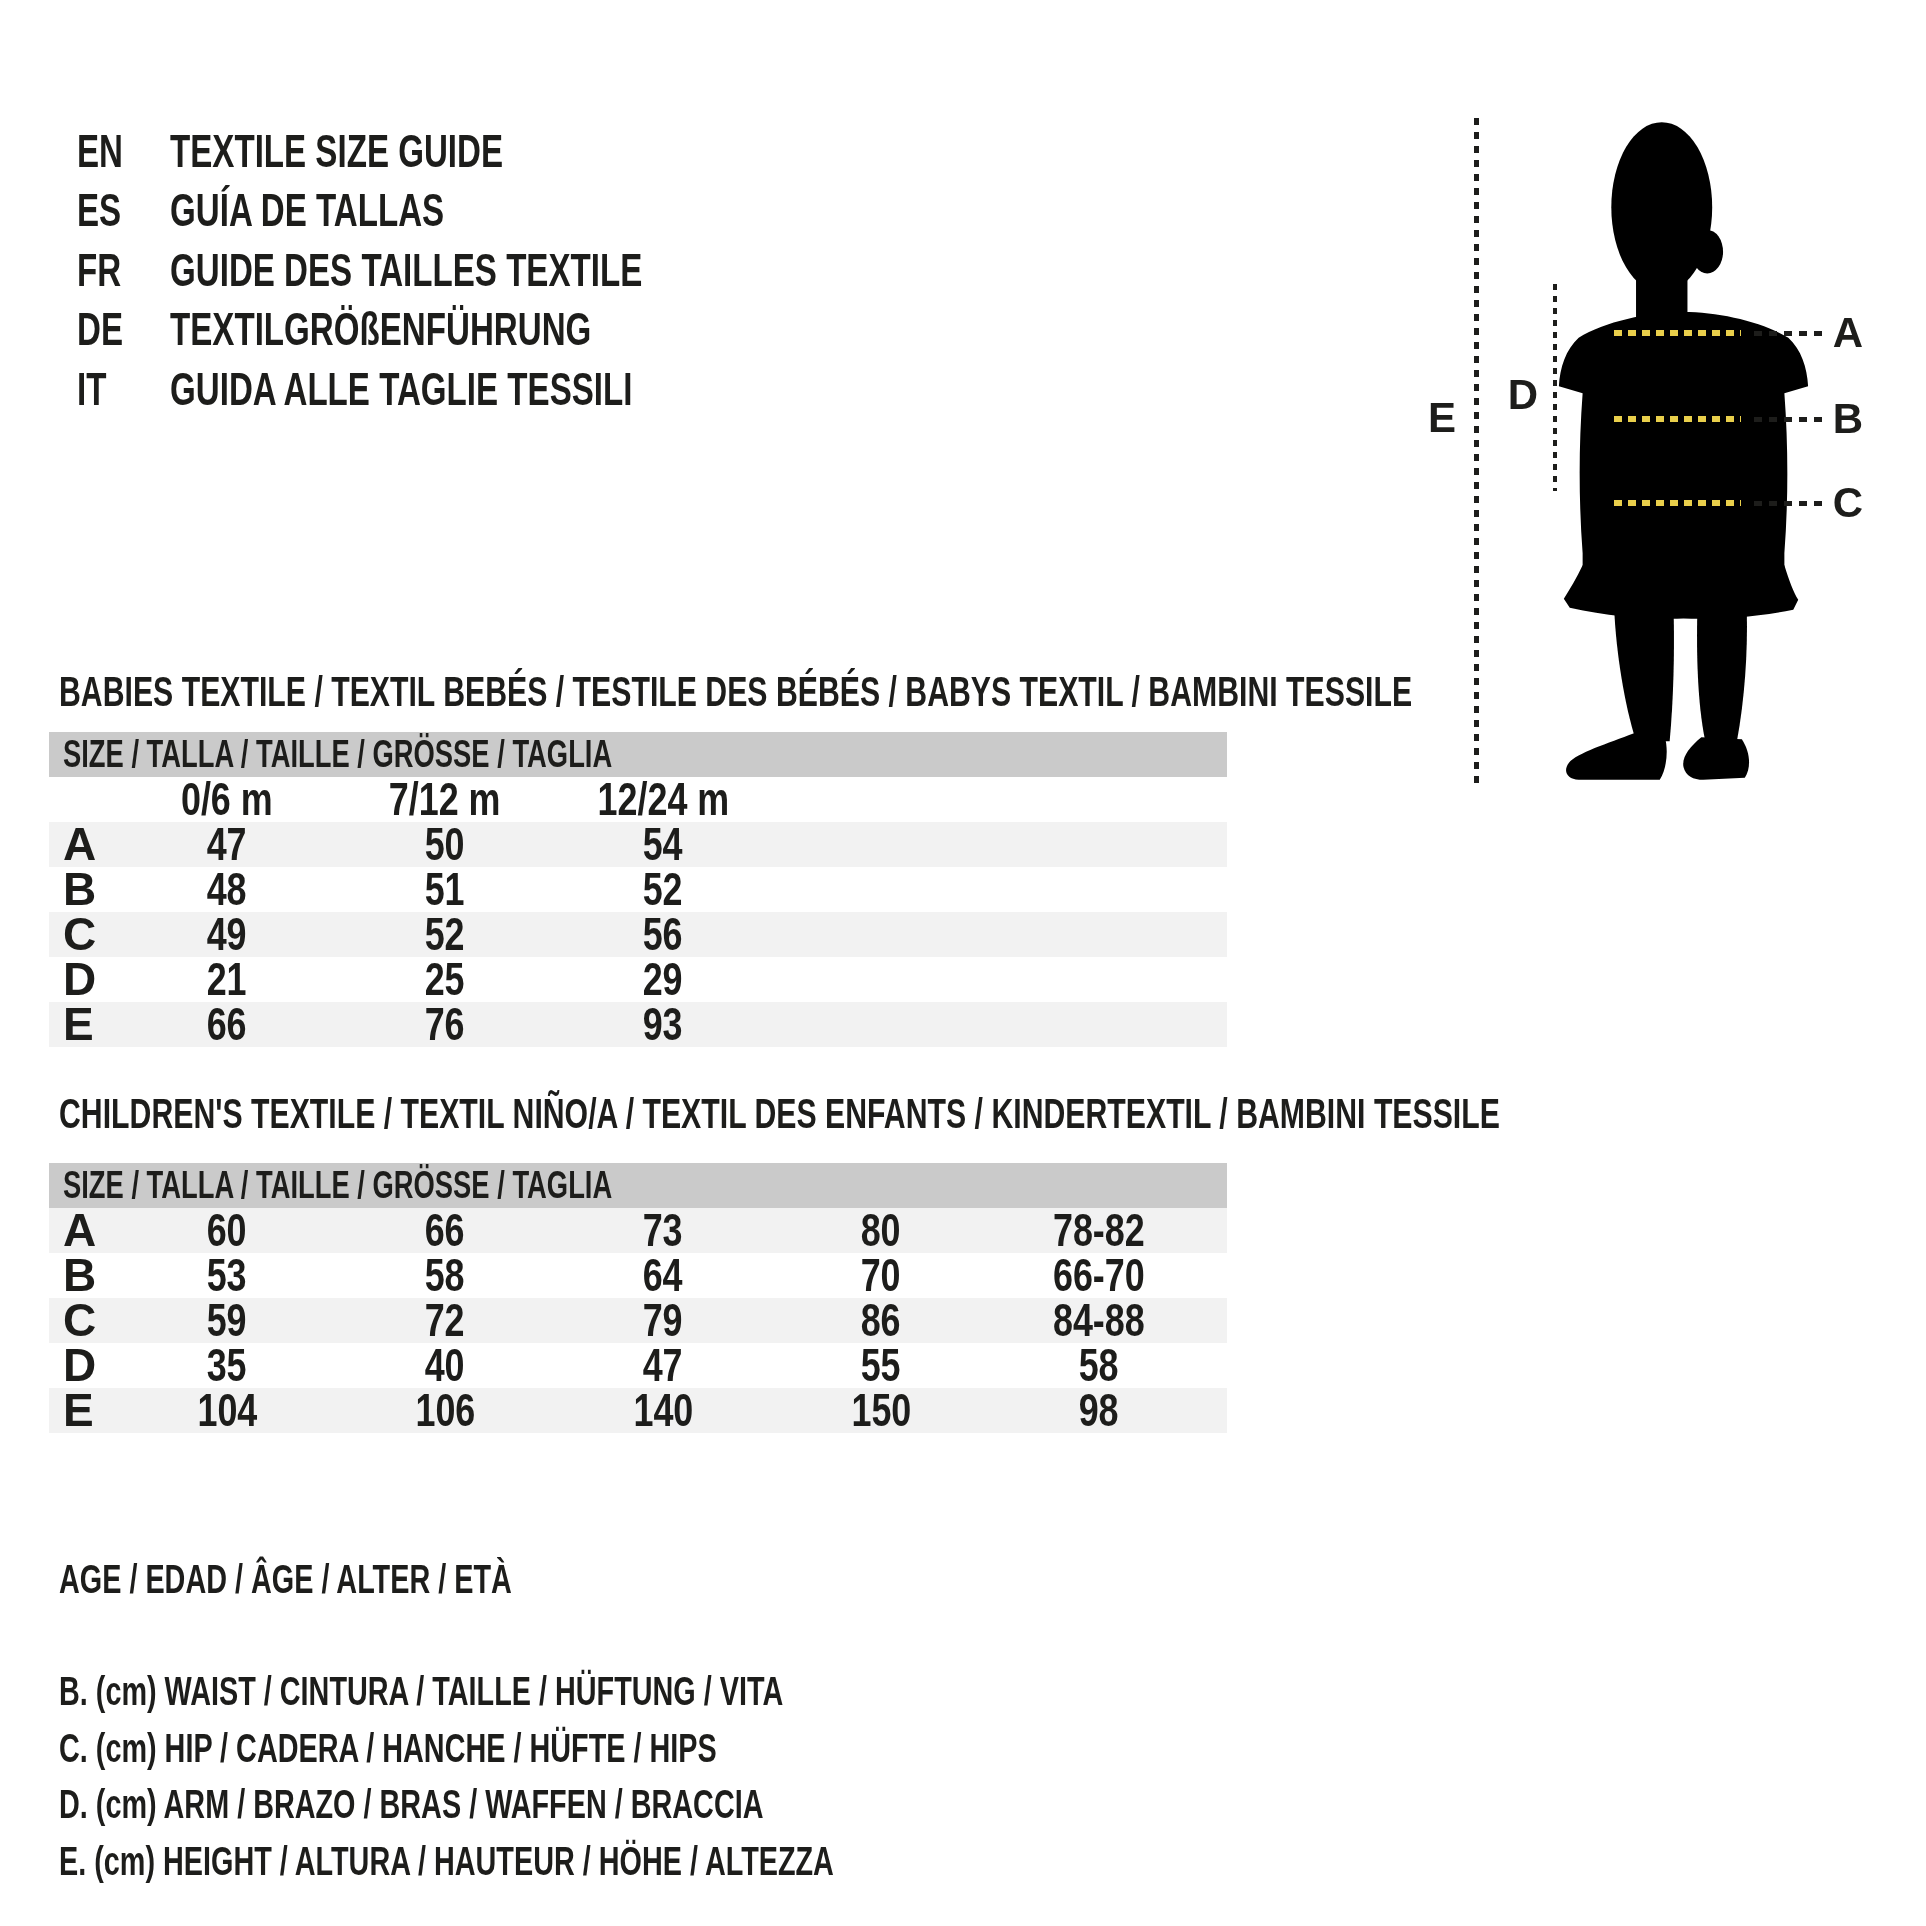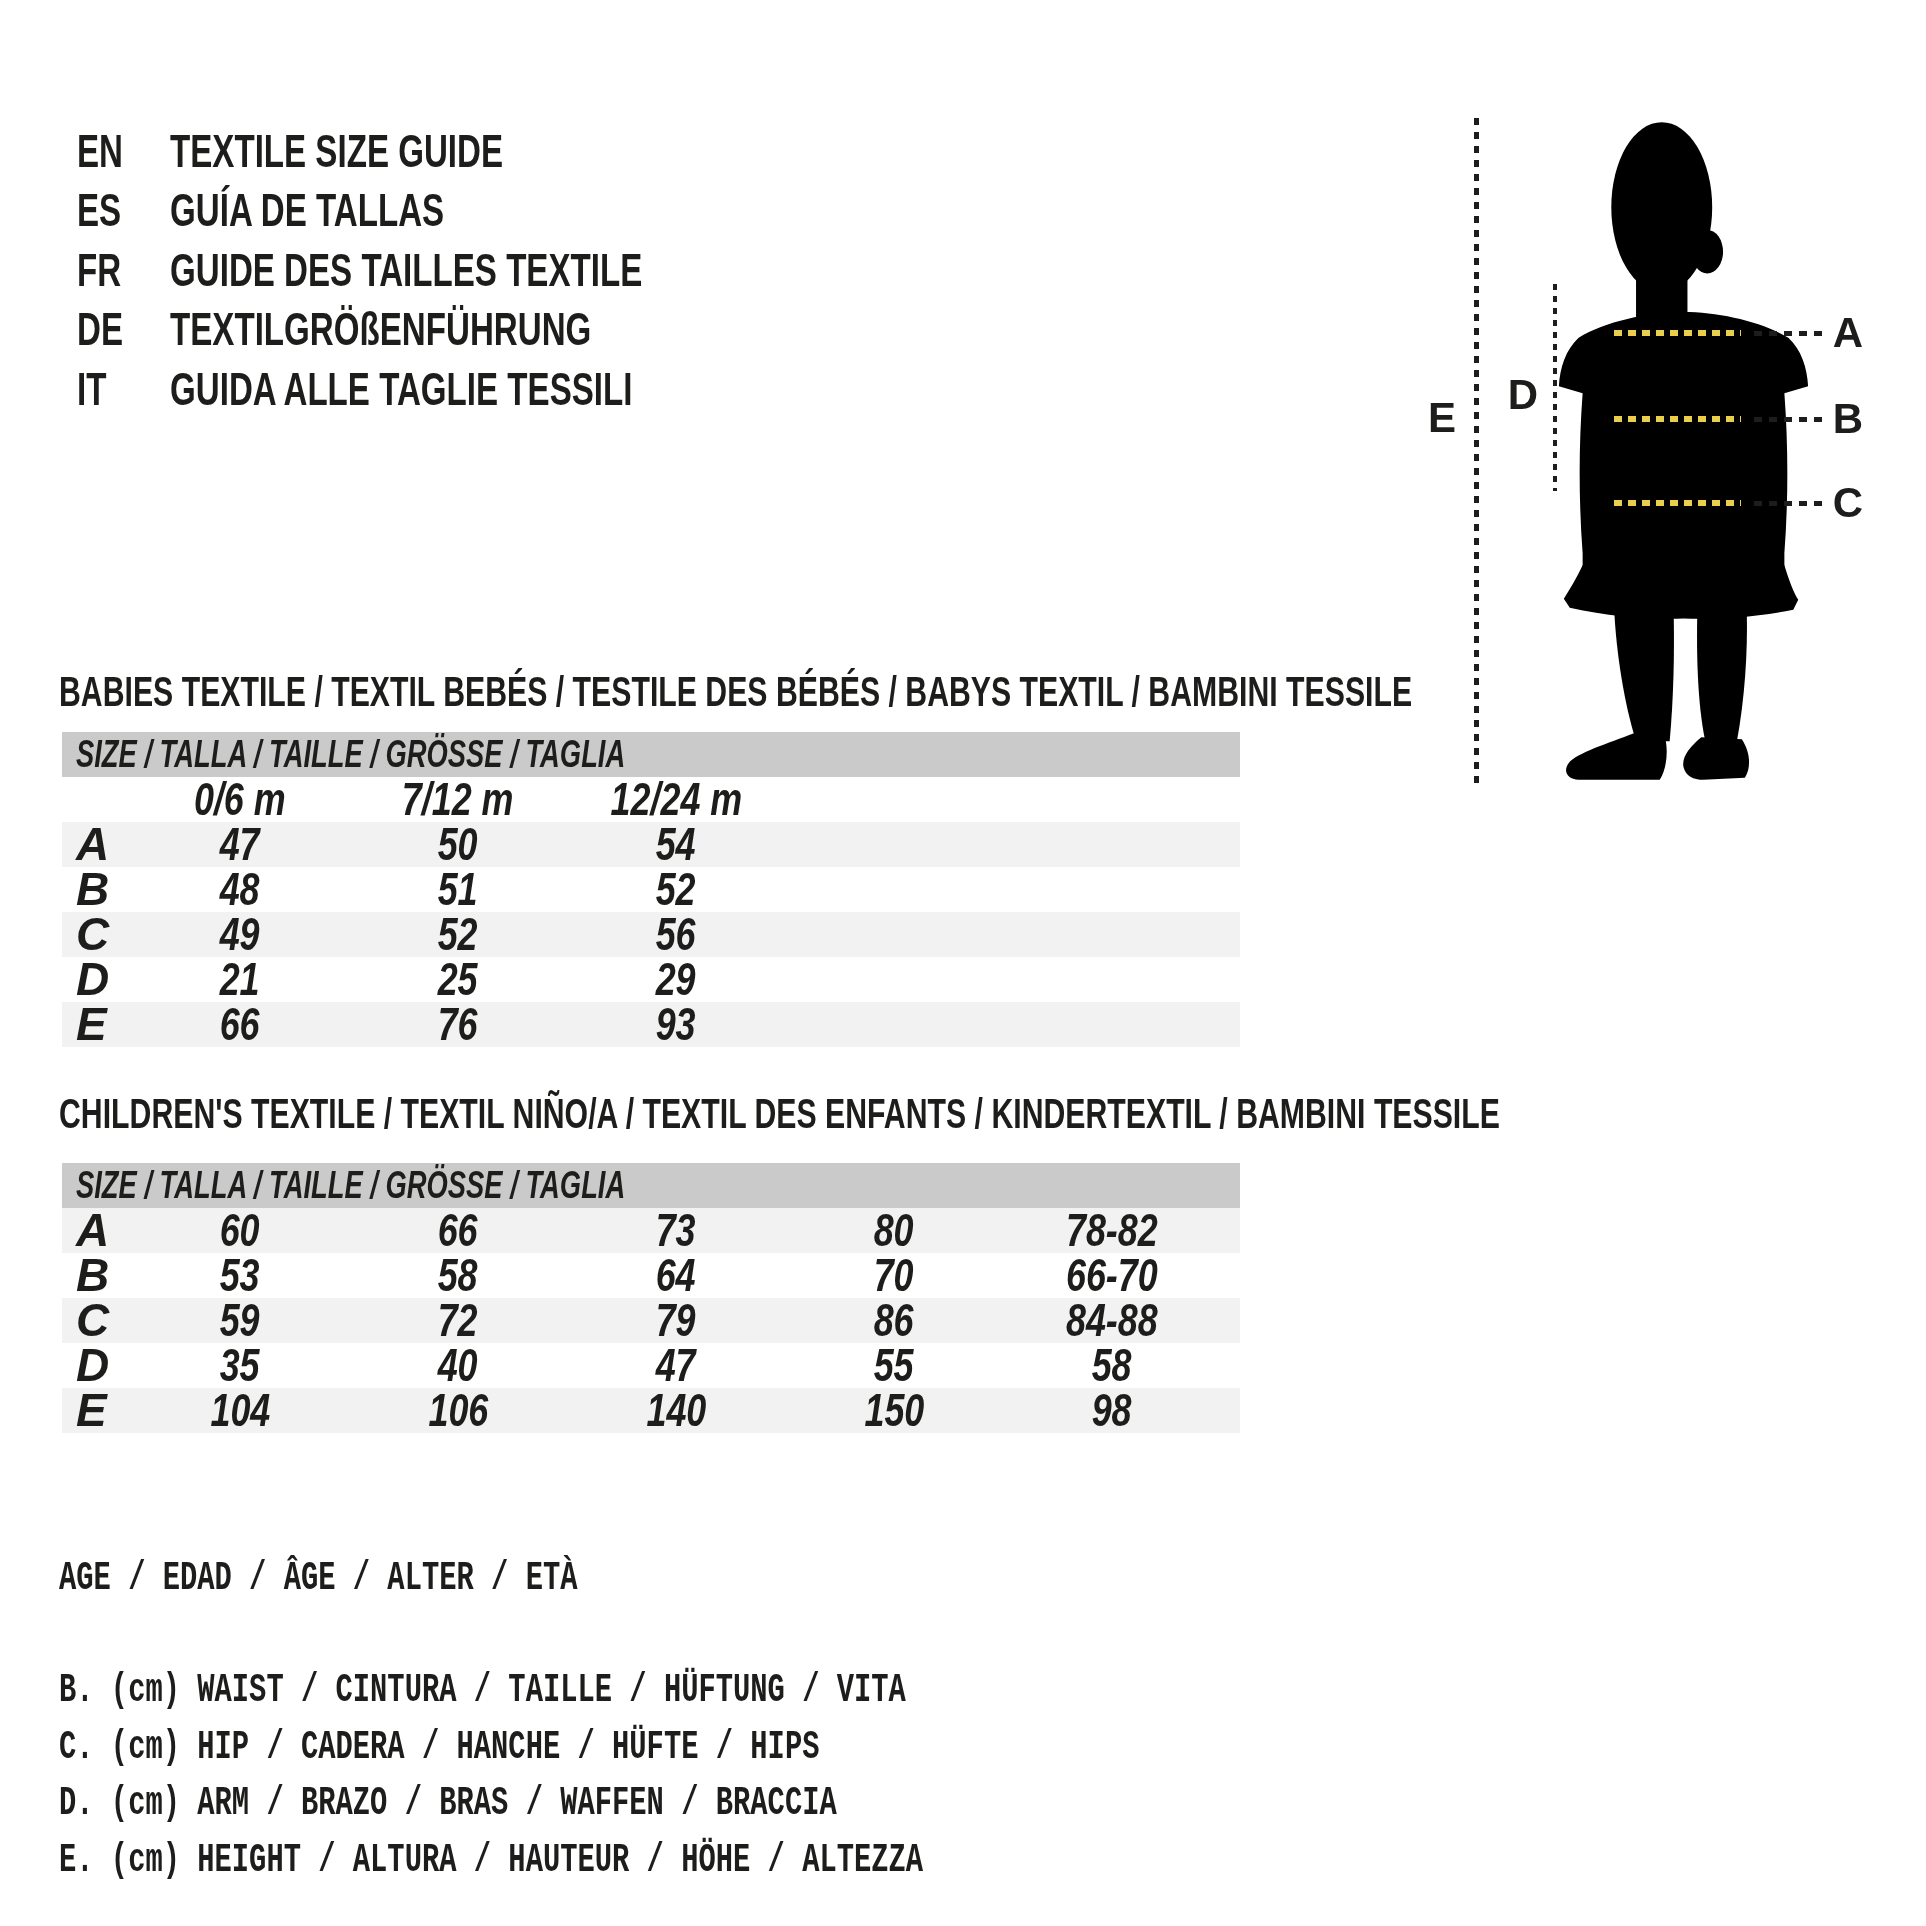--- a/index.html
+++ b/index.html
@@ -13,29 +13,29 @@
   .cxc{display:inline-block;transform:scaleX(0.78);transform-origin:50% 50%;white-space:nowrap;}
 
   
   .lang-row{position:absolute;left:77px;height:48px;line-height:48px;font-size:46px;white-space:nowrap;}
   .lang-code{display:inline-block;width:93px;vertical-align:top;}
 
   
   .sec-head{position:absolute;left:59px;height:46px;line-height:46px;font-size:42px;white-space:nowrap;}
 
   
-  .tbl{position:absolute;left:62px;width:1178px;font-style:italic;}
+  .tbl{position:absolute;left:49px;width:1178px;}
   .size-bar{height:45px;line-height:45px;background:var(--bar,#cacaca);padding-left:14px;font-size:38px;}
   .trow{display:flex;height:45px;line-height:45px;font-size:46px;}
   .trow.alt{background:var(--stripe,#f2f2f2);}
   .rowlab{width:69px;padding-left:14px;box-sizing:border-box;}
   .col{width:218px;text-align:center;}
 
   
-  .leg{position:absolute;left:59px;height:46px;line-height:46px;font-size:40px;white-space:nowrap;font-family:Liberation Mono, monospace;}
+  .leg{position:absolute;left:59px;height:46px;line-height:46px;font-size:40px;white-space:nowrap;}
 
   
   .vdash{position:absolute;width:5px;background:repeating-linear-gradient(180deg,#1d1d1b 0 7px,transparent 7px 14px);}
   .vdash2{position:absolute;width:4px;background:repeating-linear-gradient(180deg,#1d1d1b 0 6px,transparent 6px 12px);}
   .hdash{position:absolute;height:5px;background:repeating-linear-gradient(90deg,#1d1d1b 0 8px,transparent 8px 15px);}
   .ydash{position:absolute;height:6px;background:repeating-linear-gradient(90deg,var(--yellow,#e9cf4b) 0 8px,transparent 8px 14px);}
   .flab{position:absolute;width:44px;text-align:center;height:46px;line-height:46px;font-size:42px;}
   #figure-svg{position:absolute;left:1549px;top:94px;width:269px;height:665px;}
 </style>
 </head>

